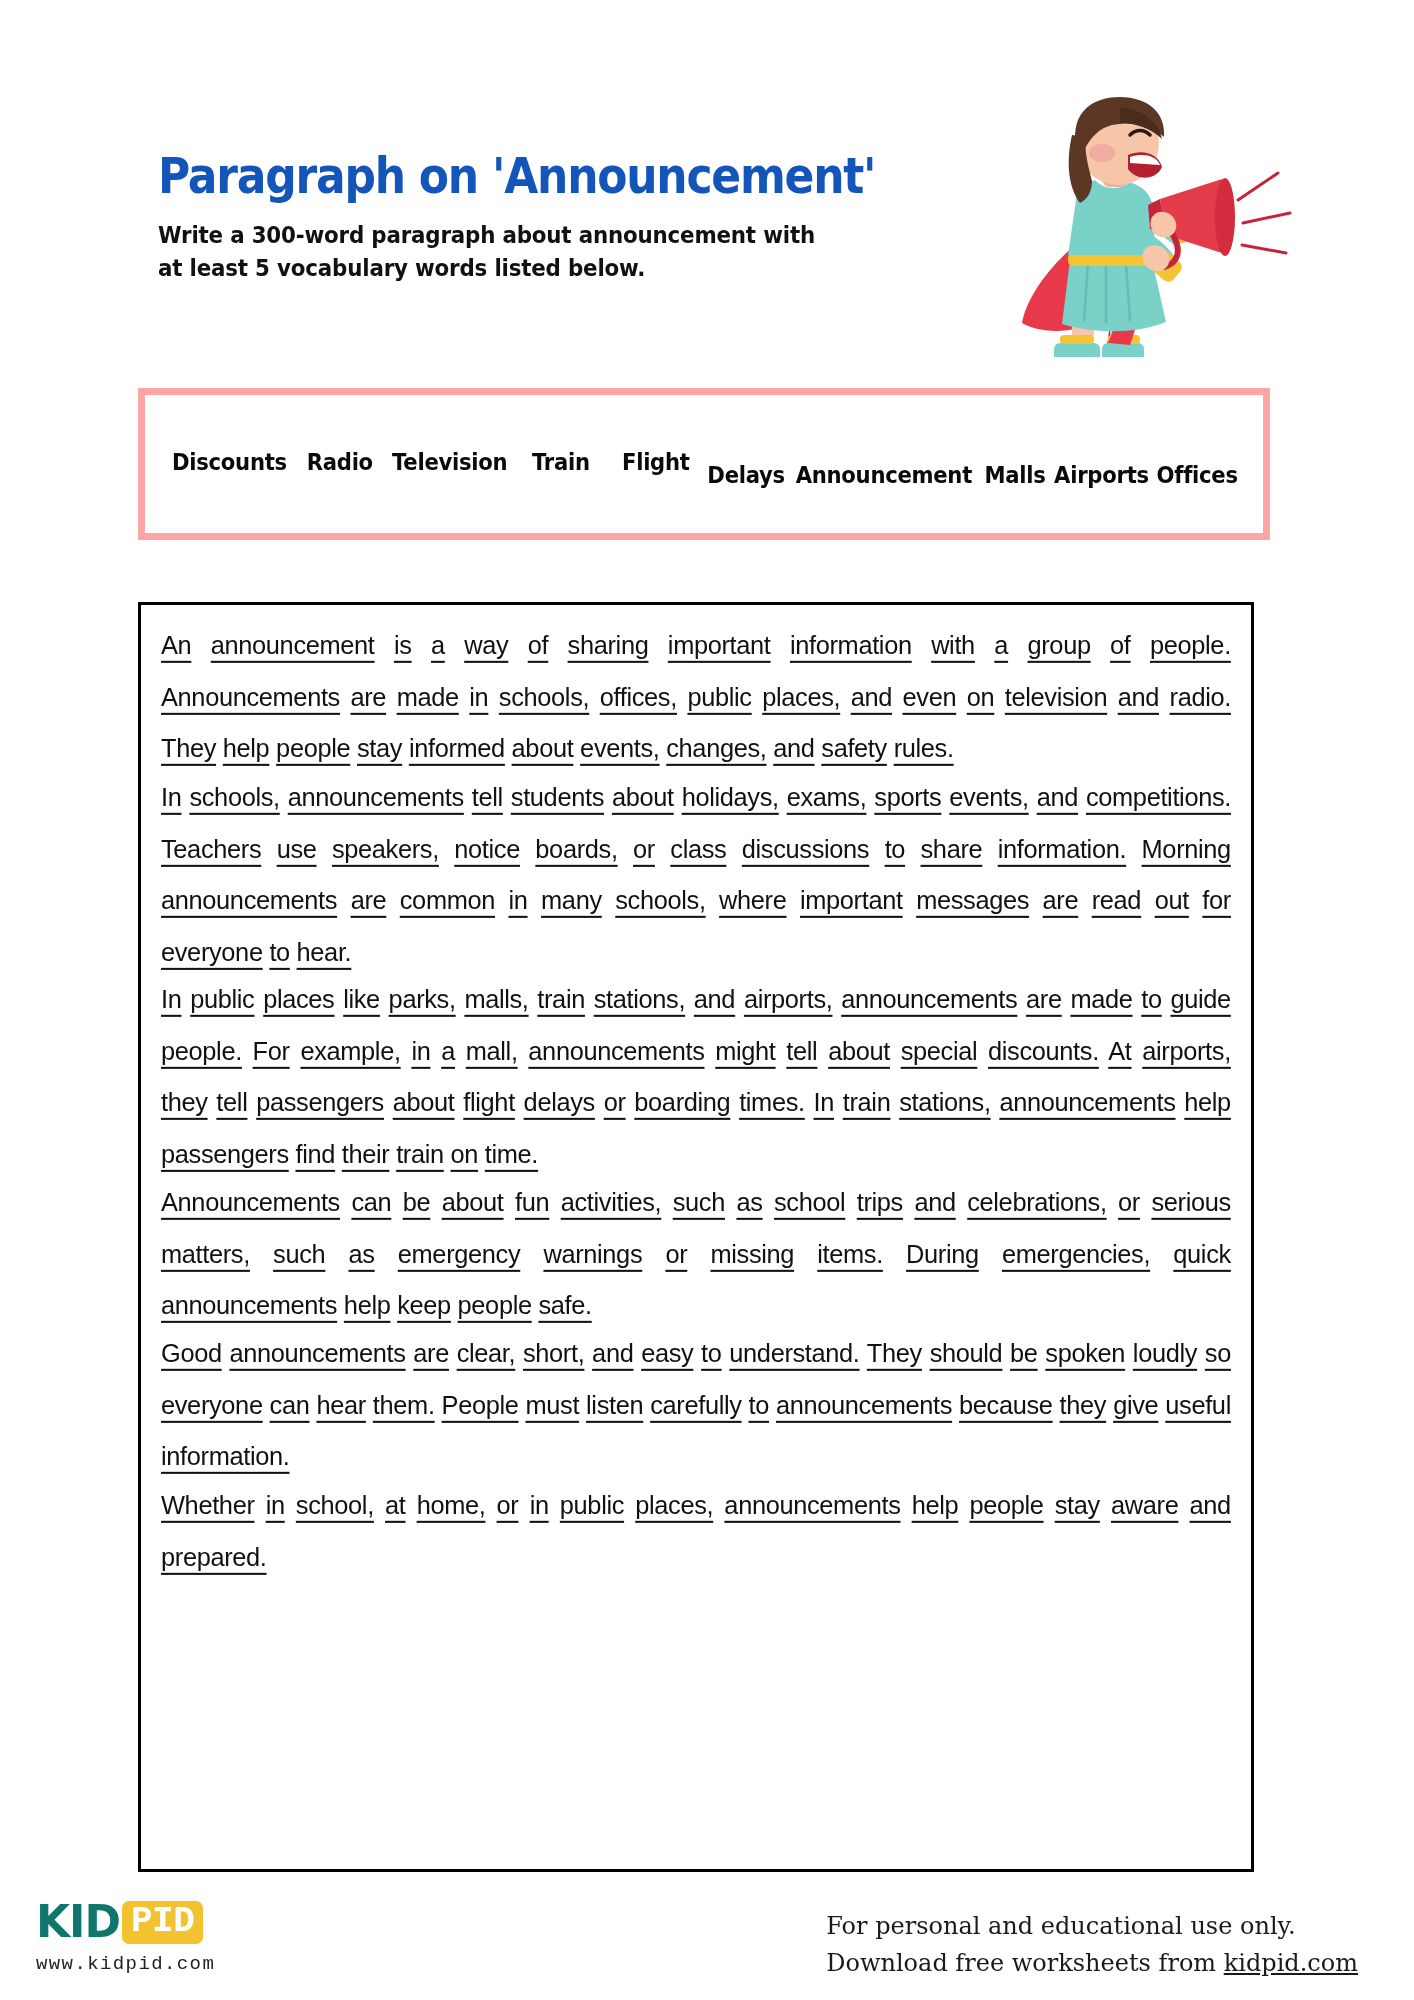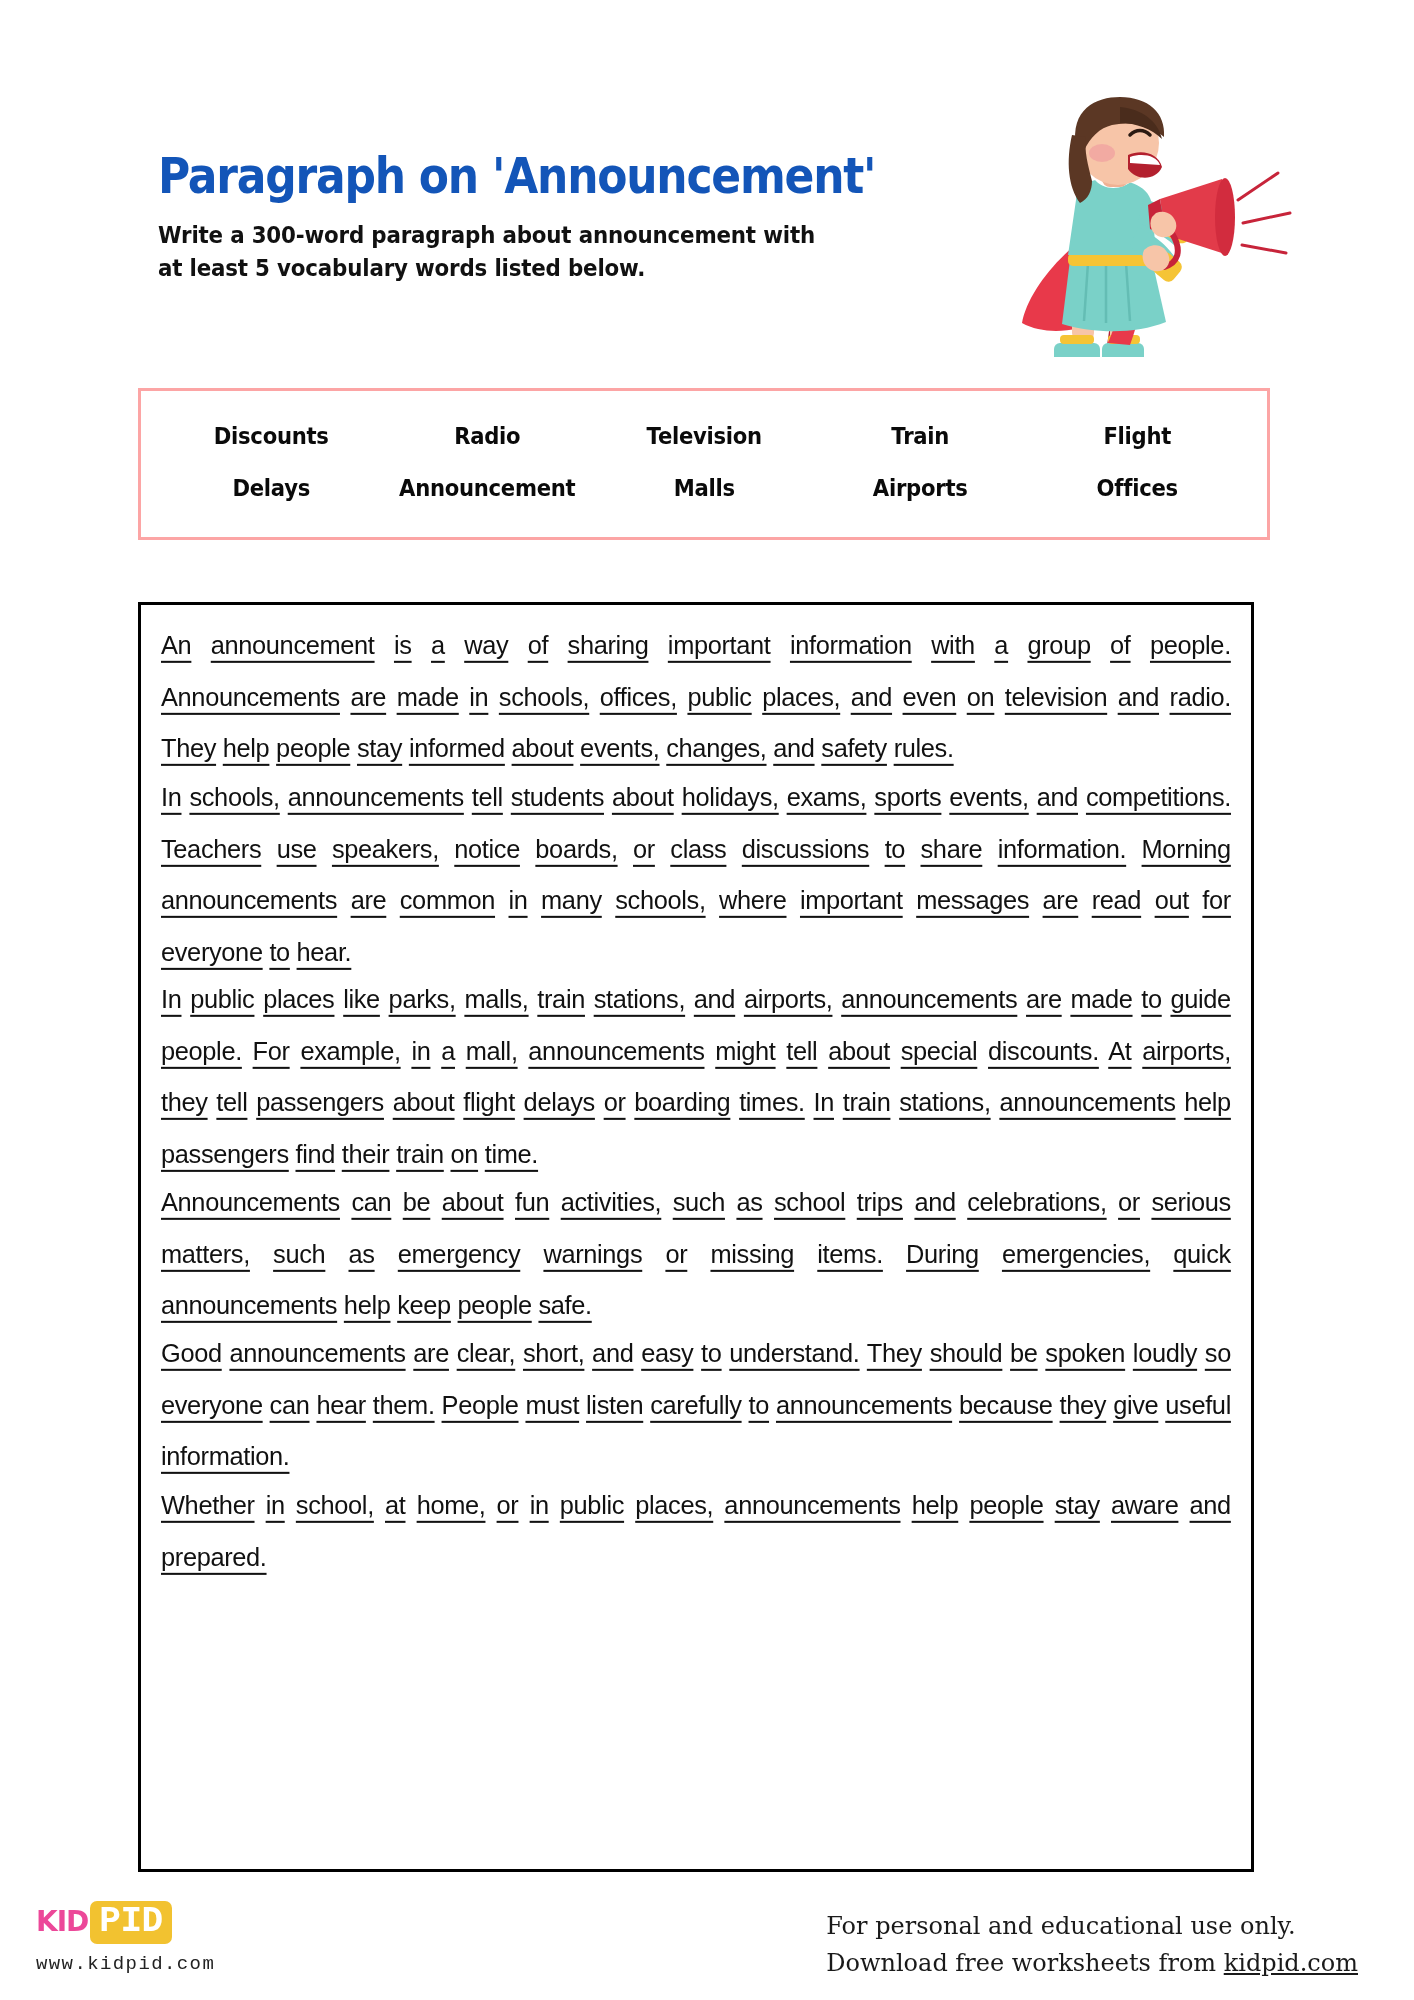--- a/index.html
+++ b/index.html
@@ -61,24 +61,23 @@
     height: 275px;
   }
 
   
   .vocab-box {
     position: absolute;
     left: 138px;
     top: 388px;
     width: 1132px;
     height: 152px;
-    border: 3px solid #fca5a5;
+    border: 7px solid #fca5a5;
     box-sizing: border-box;
     display: flex;
-    flex-direction: column;
     justify-content: center;
     padding: 6px 22px 10px 22px;
   }
   .vocab-row {
     display: flex;
     width: 100%;
     align-items: center;
   }
   .vocab-row + .vocab-row { margin-top: 26px; }
   .vocab-cell {
@@ -127,22 +126,22 @@
     width: 300px;
   }
   .logo-mark {
     display: flex;
     align-items: center;
     height: 48px;
   }
   .logo-kid {
     font-family: "DejaVu Sans", sans-serif;
     font-weight: 700;
-    font-size: 28px;
-    color: #ec4899;
+    font-size: 44px;
+    color: #0f766e;
     letter-spacing: -1px;
     line-height: 1;
   }
   .logo-pid {
     font-family: Liberation Mono, monospace;
     font-weight: 700;
     font-size: 36px;
     color: #ffffff;
     background: #f2c230;
     border-radius: 7px;

